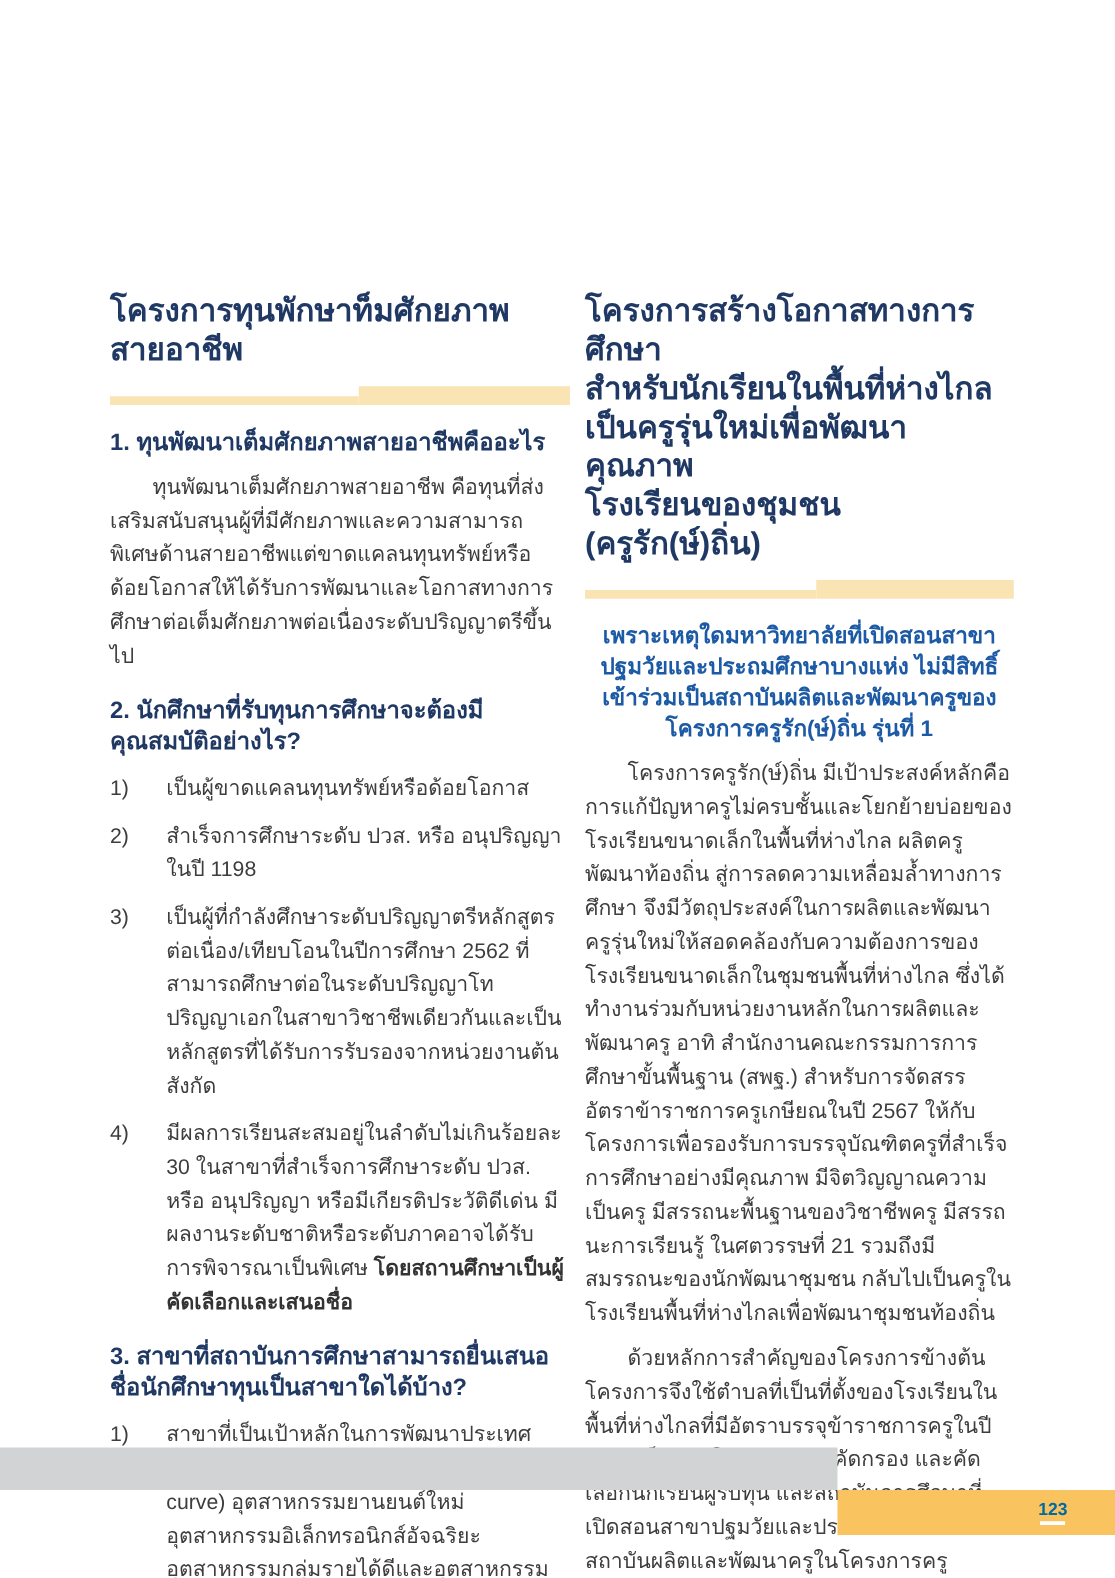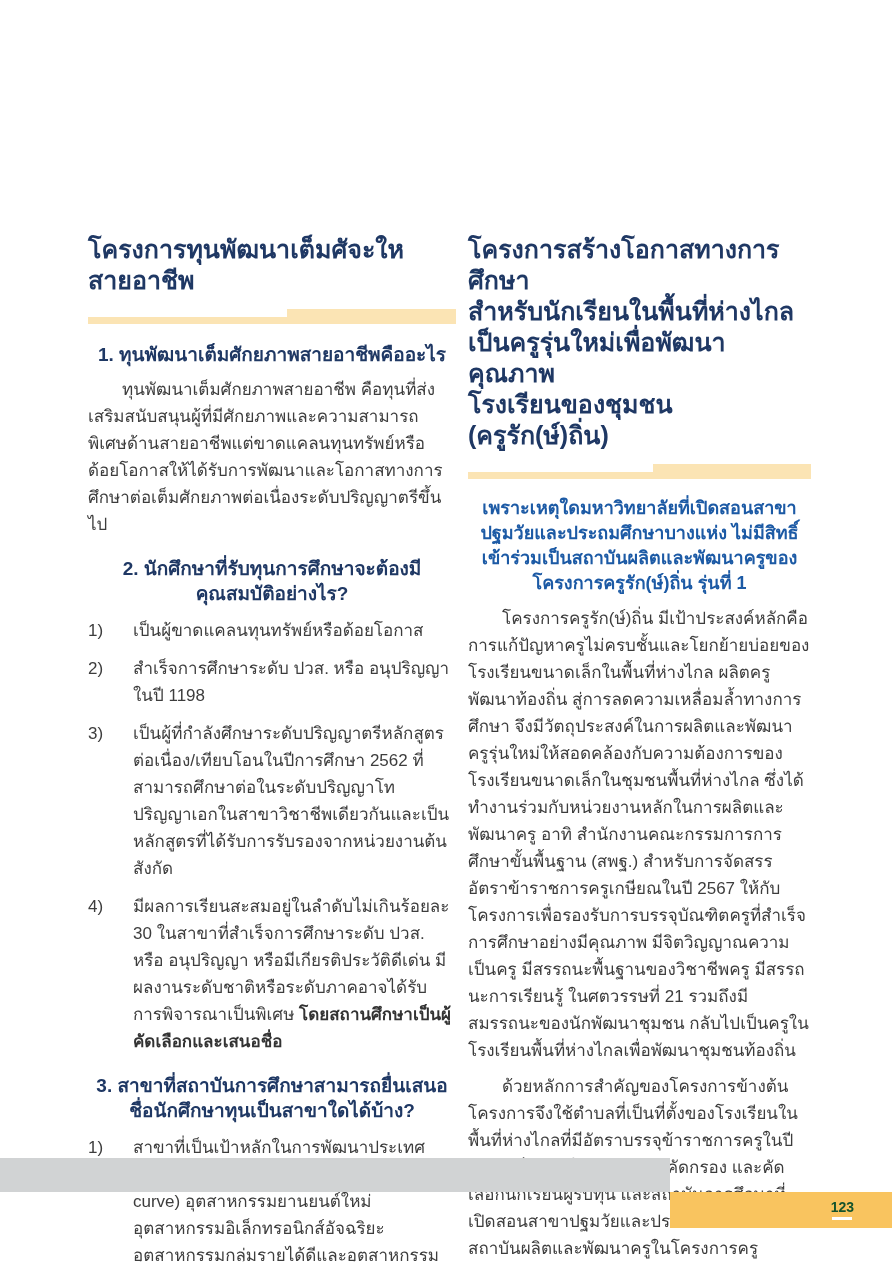--- a/index.html
+++ b/index.html
@@ -14,21 +14,21 @@
   .title {
     margin:0; font-size:25px; line-height:31px; font-weight:700;
     color:#1f3864; white-space:pre-line; letter-spacing:0;
   }
   .accent { display:flex; align-items:flex-end; height:15px; margin-top:13px; }
   .accent .thin  { width:54%; height:7px;  background:#fbe4b4; }
   .accent .thick { flex:1;    height:15px; background:#fbe4b4; }
 
   .q-heading {
     margin:18px 0 0 0; font-size:19px; line-height:25px;
-    font-weight:700; color:#1f3864;text-align:center;
+    font-weight:700; color:#1f3864;
   }
   .sub-heading {
     margin:17px 0 0 0; font-size:18px; line-height:25px;
     font-weight:700; color:#1c5aa5;text-align:center;
   }
   .para {
     margin:9px 0 0 0; font-size:17px; line-height:27px;
     color:#3d3d3d; text-indent:34px;
   }
   .list { margin-top:4px; }
@@ -40,32 +40,32 @@
   .item .bold { font-weight:700; color:#333333; }
 
   .footer-gray {
     position:absolute; left:0; top:1158px; width:670px; height:34px; background:#d1d3d4;
   }
   .footer-orange {
     position:absolute; left:670px; top:1192px; width:222px; height:36px; background:#f9c45f;
   }
   .page-num-wrap {
     position:absolute; right:38px; top:7px; display:flex; flex-direction:column;
-    align-items:center; color:#14532d;
+    align-items:center; color:#0369a1;
   }
   .page-num { font-size:14px; font-weight:700; line-height:16px; }
   .page-num-underline { width:20px; height:3px; background:#ffffff; margin-top:2px; }
 </style>
 </head>
 <body>
 
 <div class="page">
 
   <div class="col col-left">
-    <h1 class="title">โครงการทุนพัฒนาเต็มศัจะให
+    <h1 class="title">โครงการทุนพักษาท็มศักยภาพ
 สายอาชีพ</h1>
     <div class="accent">
       <div class="thin"></div>
       <div class="thick"></div>
     </div>
 
     <h2 class="q-heading">1. ทุนพัฒนาเต็มศักยภาพสายอาชีพคืออะไร</h2>
     <p class="para">ทุนพัฒนาเต็มศักยภาพสายอาชีพ คือทุนที่ส่งเสริมสนับสนุนผู้ที่มีศักยภาพและความสามารถพิเศษด้านสายอาชีพแต่ขาดแคลนทุนทรัพย์หรือด้อยโอกาสให้ได้รับการพัฒนาและโอกาสทางการศึกษาต่อเต็มศักยภาพต่อเนื่องระดับปริญญาตรีขึ้นไป</p>
 
     <h2 class="q-heading">2. นักศึกษาที่รับทุนการศึกษาจะต้องมีคุณสมบัติอย่างไร?</h2>

